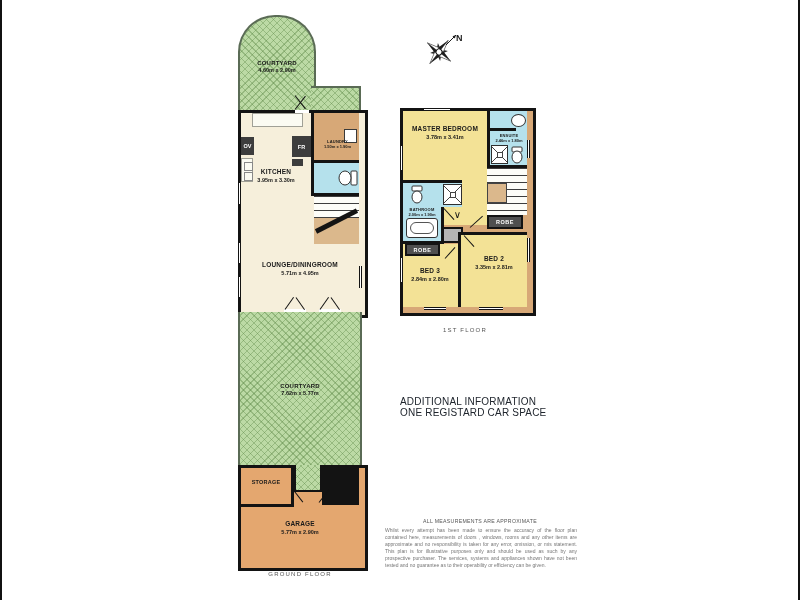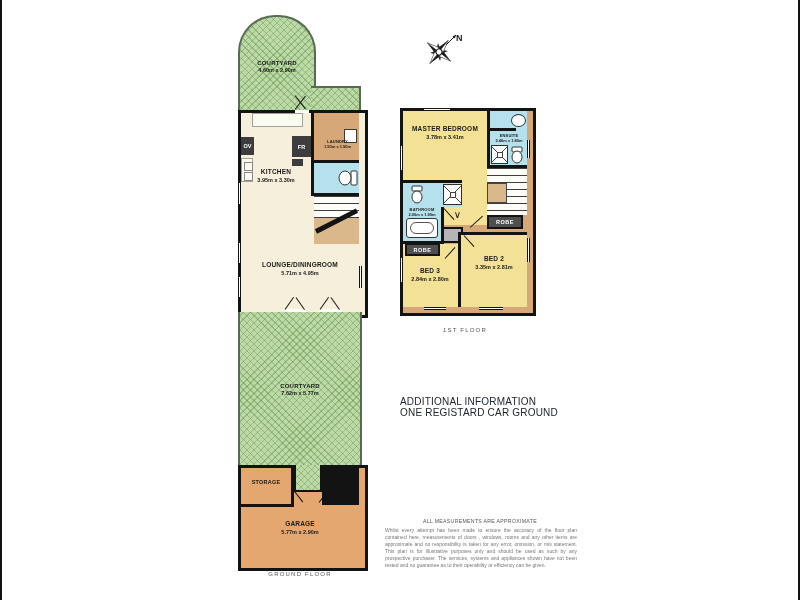--- a/index.html
+++ b/index.html
@@ -259,17 +259,17 @@
     <path d="M0,-15 L3.2,-3.2 L0,0 Z M15,0 L3.2,3.2 L0,0 Z M0,15 L-3.2,3.2 L0,0 Z M-15,0 L-3.2,-3.2 L0,0 Z" fill="#ffffff" stroke="#1c1c1c" stroke-width="0.4"></path>
     <circle cx="0" cy="0" r="3" fill="#fff" stroke="#1c1c1c" stroke-width="1"></circle>
   </g>
   <line x1="28" y1="17" x2="38" y2="7" stroke="#1c1c1c" stroke-width="1"></line>
   <path d="M38,7 L34.5,8.2 L36.8,10.5 Z" fill="#1c1c1c"></path>
   <text x="38" y="13" font-size="9" font-weight="bold" fill="#1c1c1c" font-family="Liberation Sans, sans-serif">N</text>
 </svg>
 
 <div class="notes-info" style="left:400px;top:397px;">
   <div>ADDITIONAL INFORMATION</div>
-  <div>ONE REGISTARD CAR GROUND</div>
+  <div>ONE REGISTARD CAR SPACE</div>
 </div>
 
 <div class="disc-title" style="left:385px;top:518px;width:190px;">ALL MEASUREMENTS ARE APPROXIMATE</div>
 <div class="disc-body" style="left:385px;top:527px;width:192px;">Whilst every attempt has been made to ensure the accuracy of the floor plan contained here, measurements of doors , windows, rooms and any other items are approximate and no responsibility is taken for any error, omission, or mis statement. This plan is for illustrative purposes only and should be used as such by any prospective purchaser. The services, systems and appliances shown have not been tested and no guarantee as to their operability or efficiency can be given.</div>
 
 </body></html>

